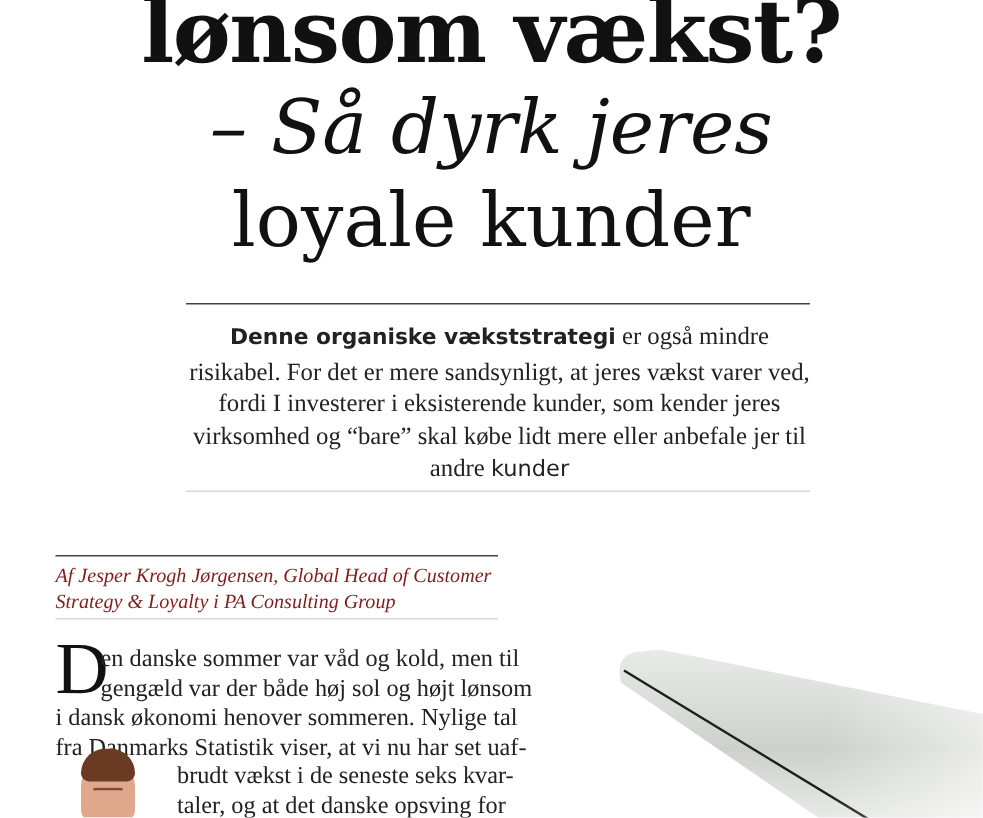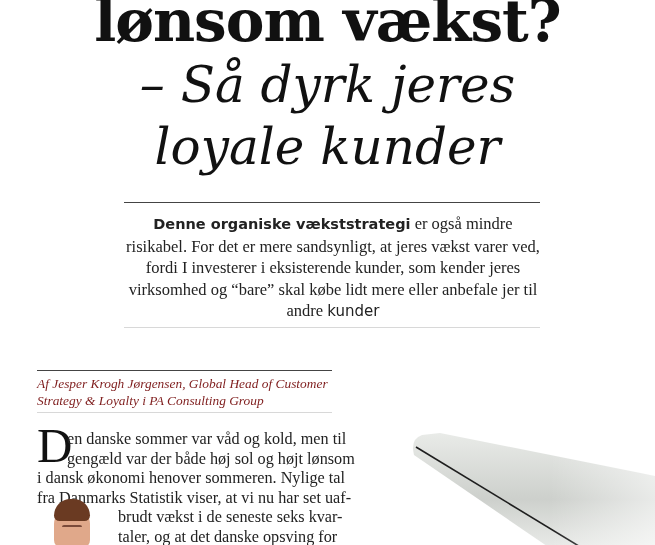--- a/index.html
+++ b/index.html
@@ -1,20 +1,20 @@
 <!DOCTYPE html>
 <html><head>
 <meta charset="utf-8">
 <style>
   html, body { margin:0; padding:0; }
   body { width:655px; height:545px; overflow:hidden; background:#ffffff; position:relative; font-family:"DejaVu Serif", serif; color:#1a1a1a; }
   .headline { position:absolute; left:0; width:655px; text-align:center; color:#111; }
   .h1 { top:-14px; font-family:"DejaVu Serif", serif; font-weight:bold; font-size:58px; letter-spacing:-1px; line-height:70px; }
   .h2 { top:54px; font-family:"DejaVu Serif", serif; font-style:italic; font-size:50px; line-height:62px; }
-  .h3 { top:116px; font-family:"DejaVu Serif", serif; font-style:italic; font-size:50px; line-height:62px; }
+  .h3 { top:116px; font-family:"DejaVu Serif", serif; font-size:50px; line-height:62px; }
   .rule { position:absolute; height:0; border-top:1px solid #444; }
   .rule.light { border-top:1px solid #d8d8d8; }
   .lead { position:absolute; left:124px; top:213px; width:418px; text-align:center; font-family:"Liberation Serif", serif; font-size:16.5px; line-height:21.5px; color:#222; }
   .lead b { font-family:"DejaVu Sans", sans-serif; font-weight:bold; font-size:14.5px;text-align:center; }
   .lead .kb { font-family:"Liberation Serif", serif; font-weight:normal; }
   .byline { position:absolute; left:37px; top:376px; width:300px; font-family:"Liberation Serif", serif; font-style:italic; font-size:13.4px; line-height:16.5px; color:#7f1d1d; }
   .body { position:absolute; left:37px; top:430px; width:300px; font-family:"Liberation Serif", serif; font-size:16.2px; line-height:19.5px; color:#222; }
   .body .line { white-space:nowrap; display:block; }
   .dropcap { position:absolute; left:37px; top:424px; font-family:"Liberation Serif", serif; font-size:49px; line-height:44px; color:#111; }
   .indent1 { padding-left:30px;text-align:center; }

